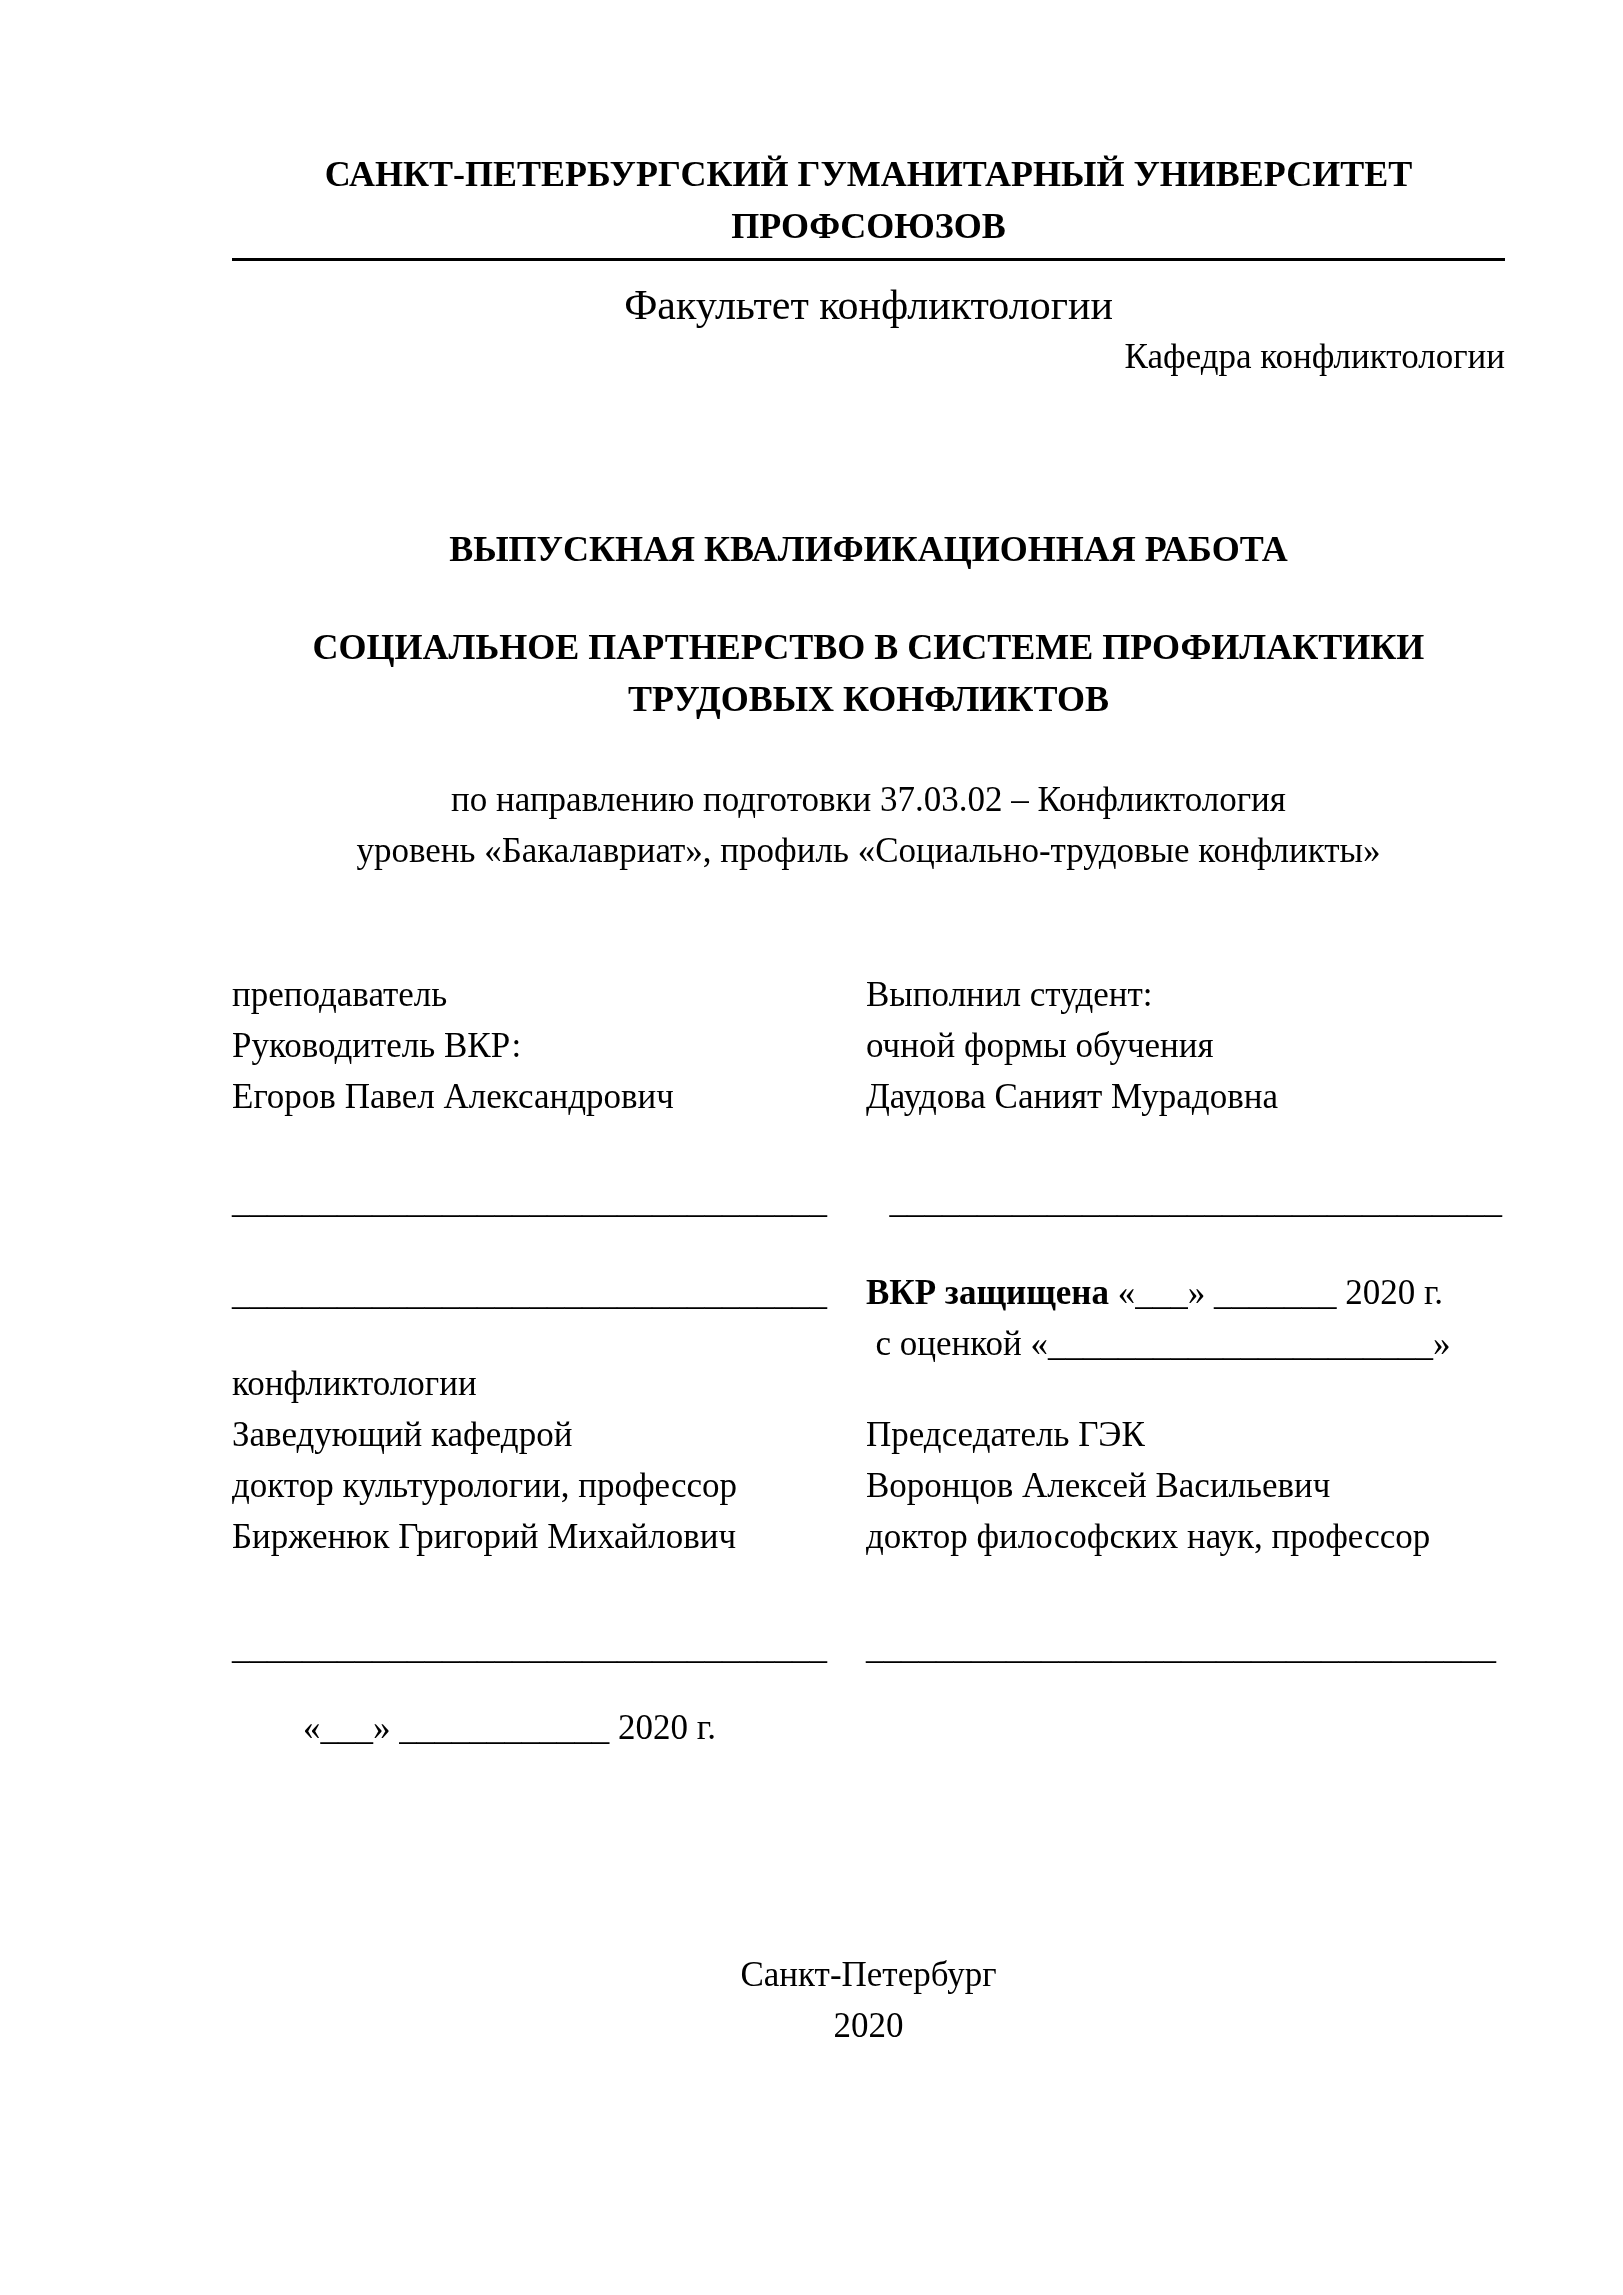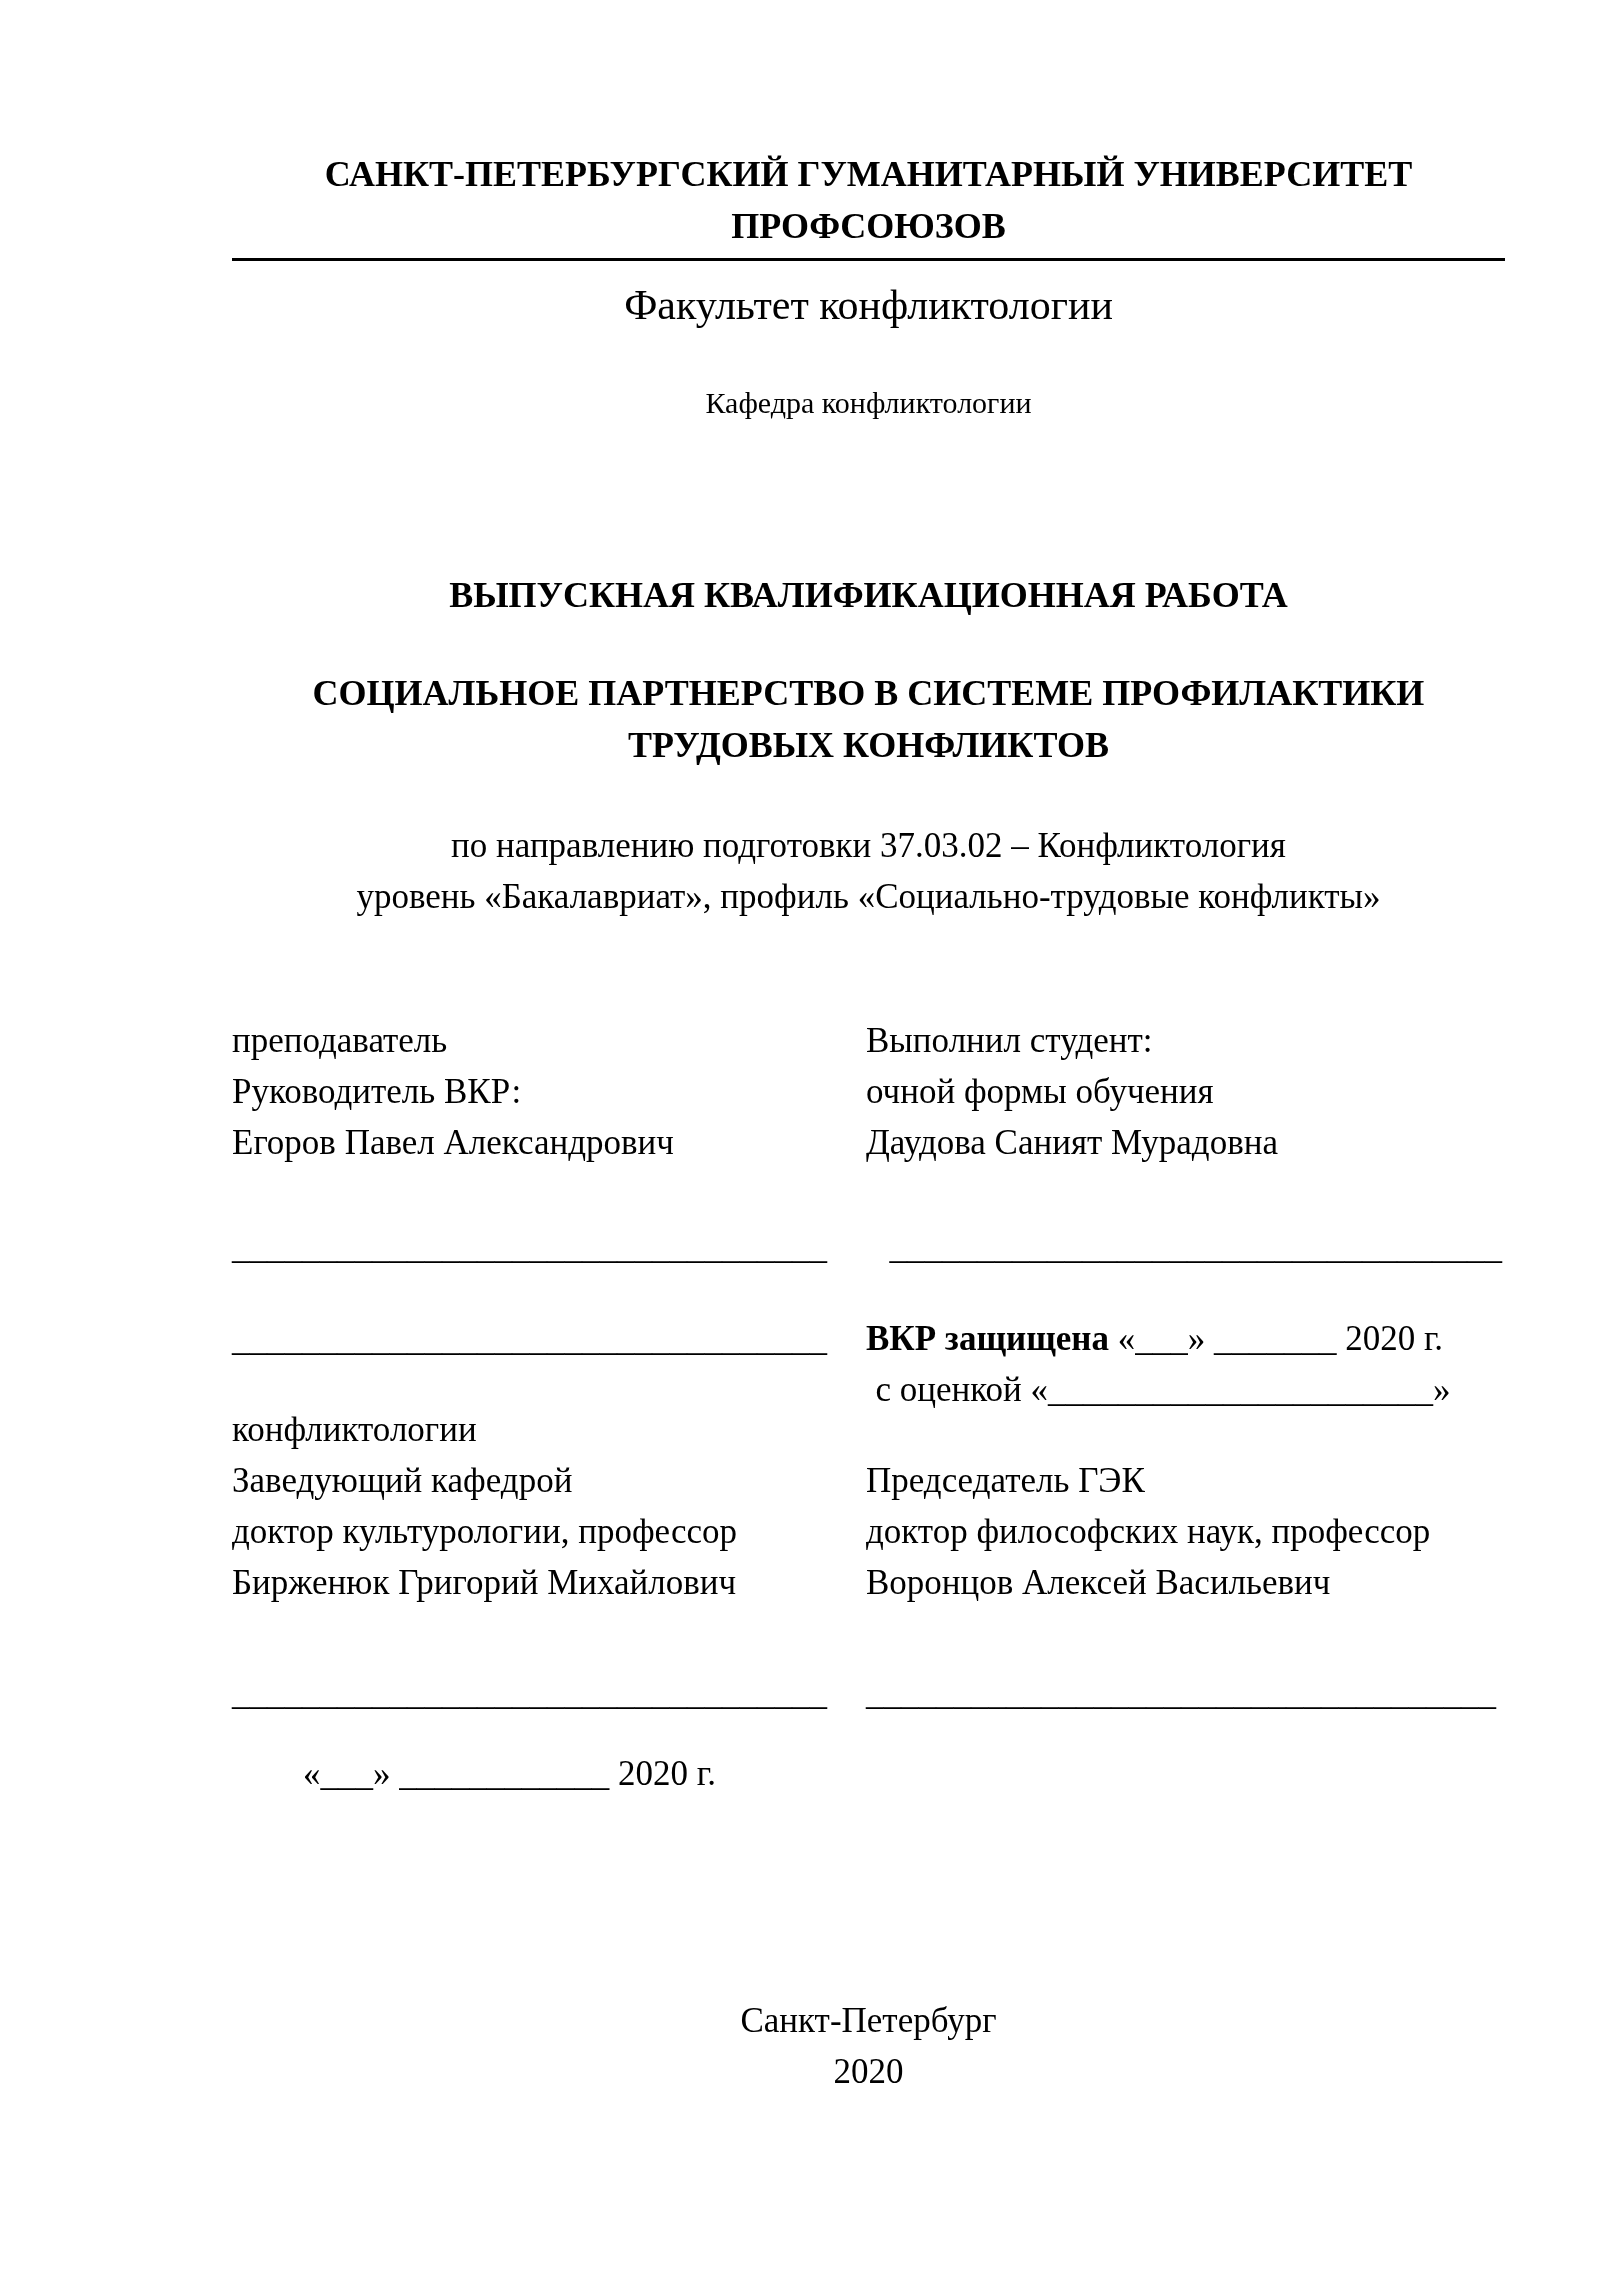--- a/index.html
+++ b/index.html
@@ -33,24 +33,23 @@
     border-top: 3.9px solid #000000;
     margin: 6.3px 0 0 0;
   }
   .faculty-line {
     margin-top: 19px;
     font-size: 42px;
     line-height: 51px;
     text-align: center;
   }
   .department-line {
-    margin-top: 46px;
-    font-size: 30px;
+    font-size: 35px;
     line-height: 51px;
-    text-align: center;
+    text-align: right;
   }
   .work-type {
     margin-top: 141px;
     font-size: 36px;
     font-weight: bold;
     line-height: 52px;
     text-align: center;
   }
   .thesis-title {
     margin-top: 46px;
@@ -146,22 +145,22 @@
 
       <div class="sig-top indent-sig">___________________________________</div>
 
       <div class="sig-mid">
         <span class="bold">ВКР защищена</span><span> «___» _______ 2020 г.</span>
       </div>
       <div class="indent-small line">с оценкой «______________________»</div>
 
       <div class="block-after-sig">
         <div>Председатель ГЭК</div>
+        <div>Воронцов Алексей Васильевич</div>
         <div>доктор философских наук, профессор</div>
-        <div>Воронцов Алексей Васильевич</div>
       </div>
 
       <div class="sig-bottom">____________________________________</div>
     </div>
 
   </div>
 
   <div class="footer-block">
     <div>Санкт-Петербург</div>
     <div>2020</div>

